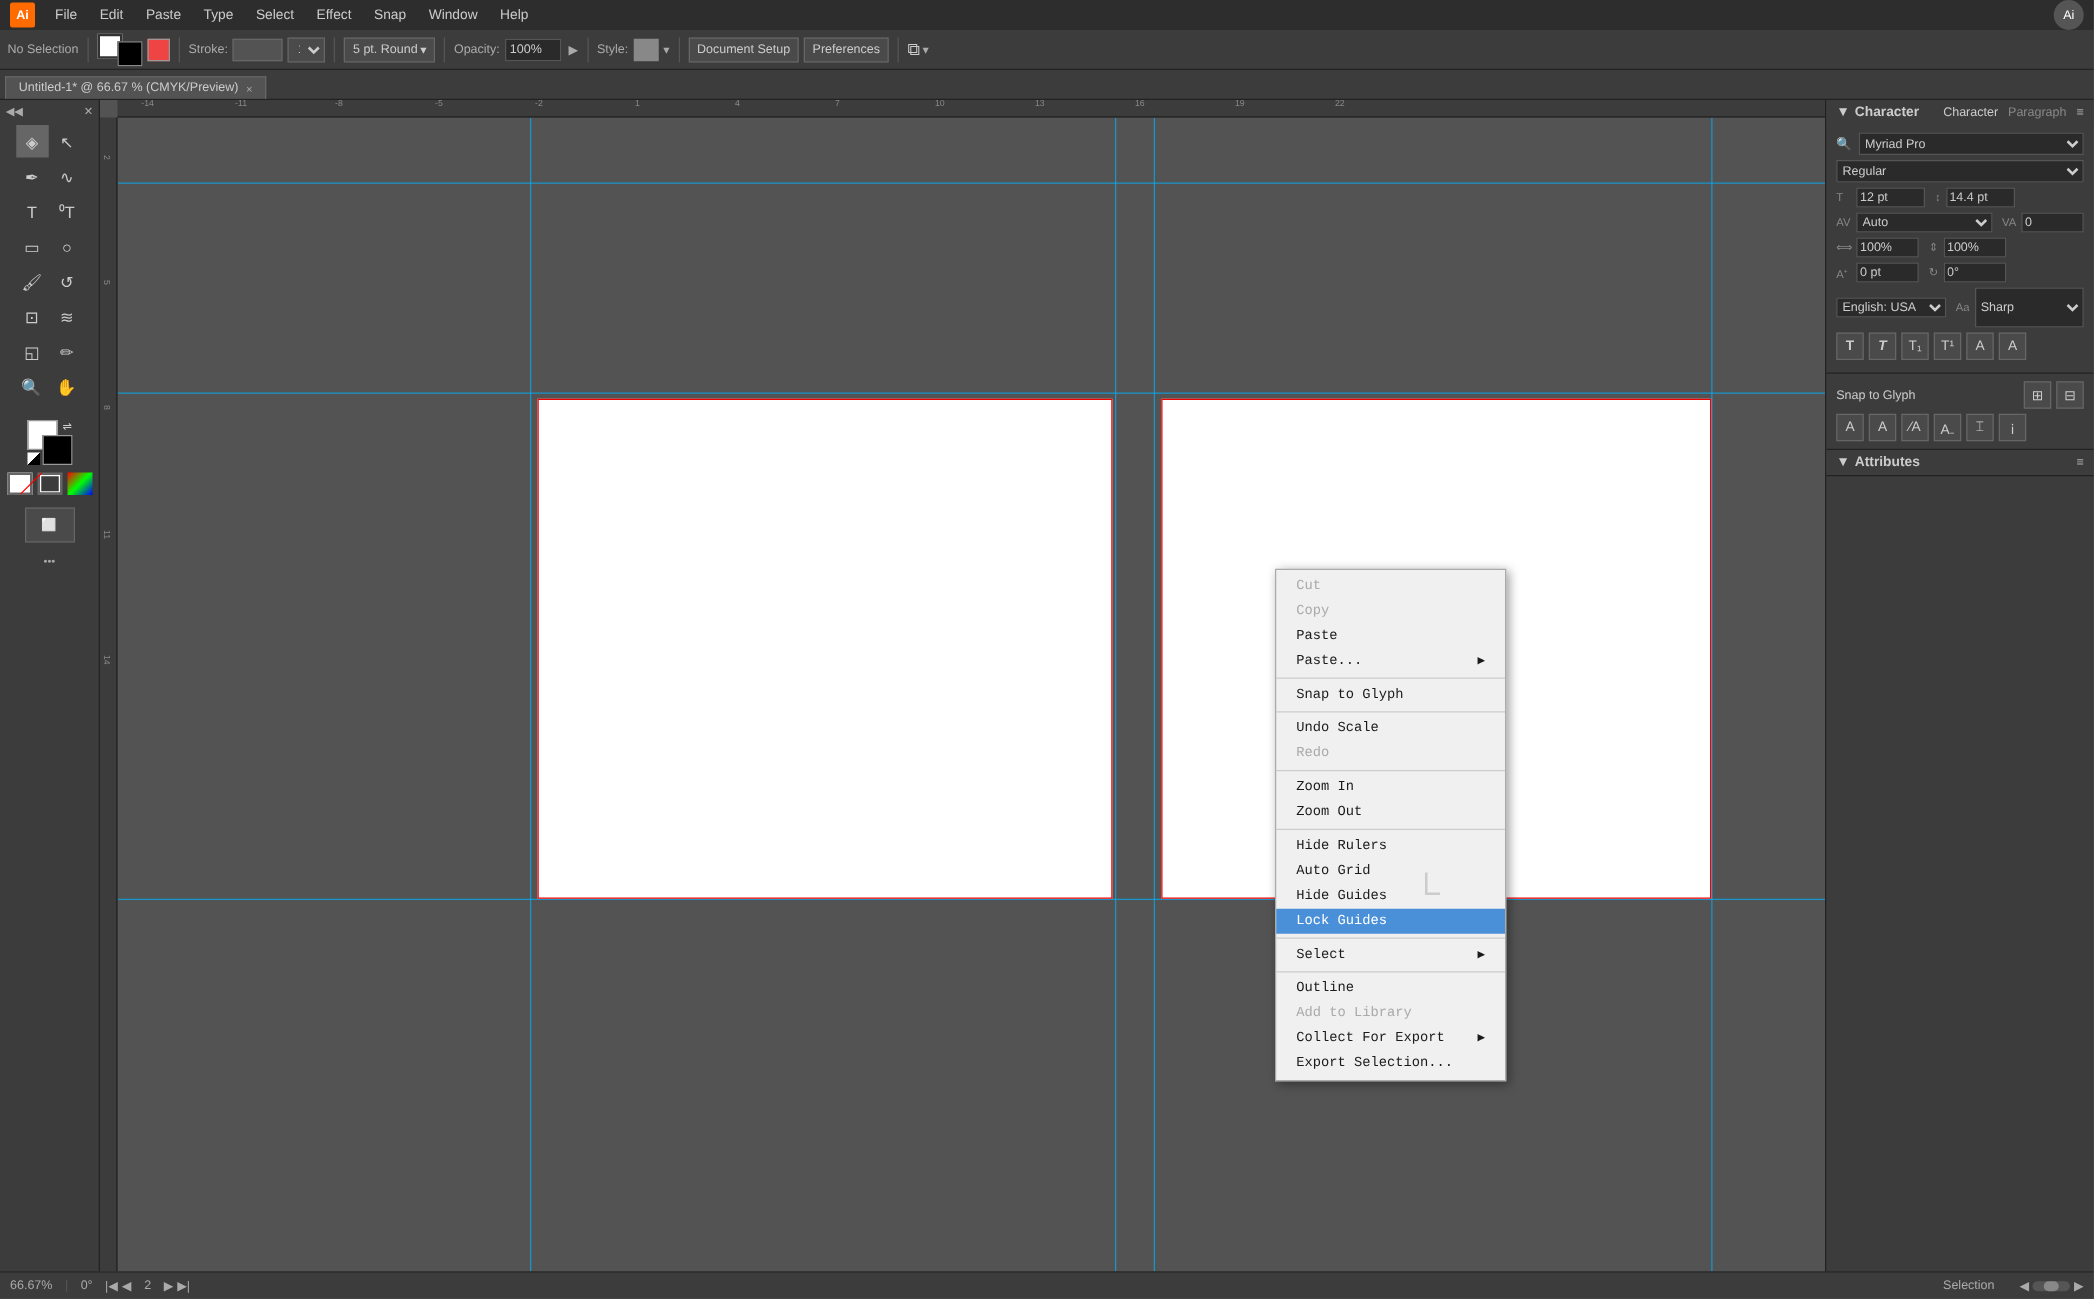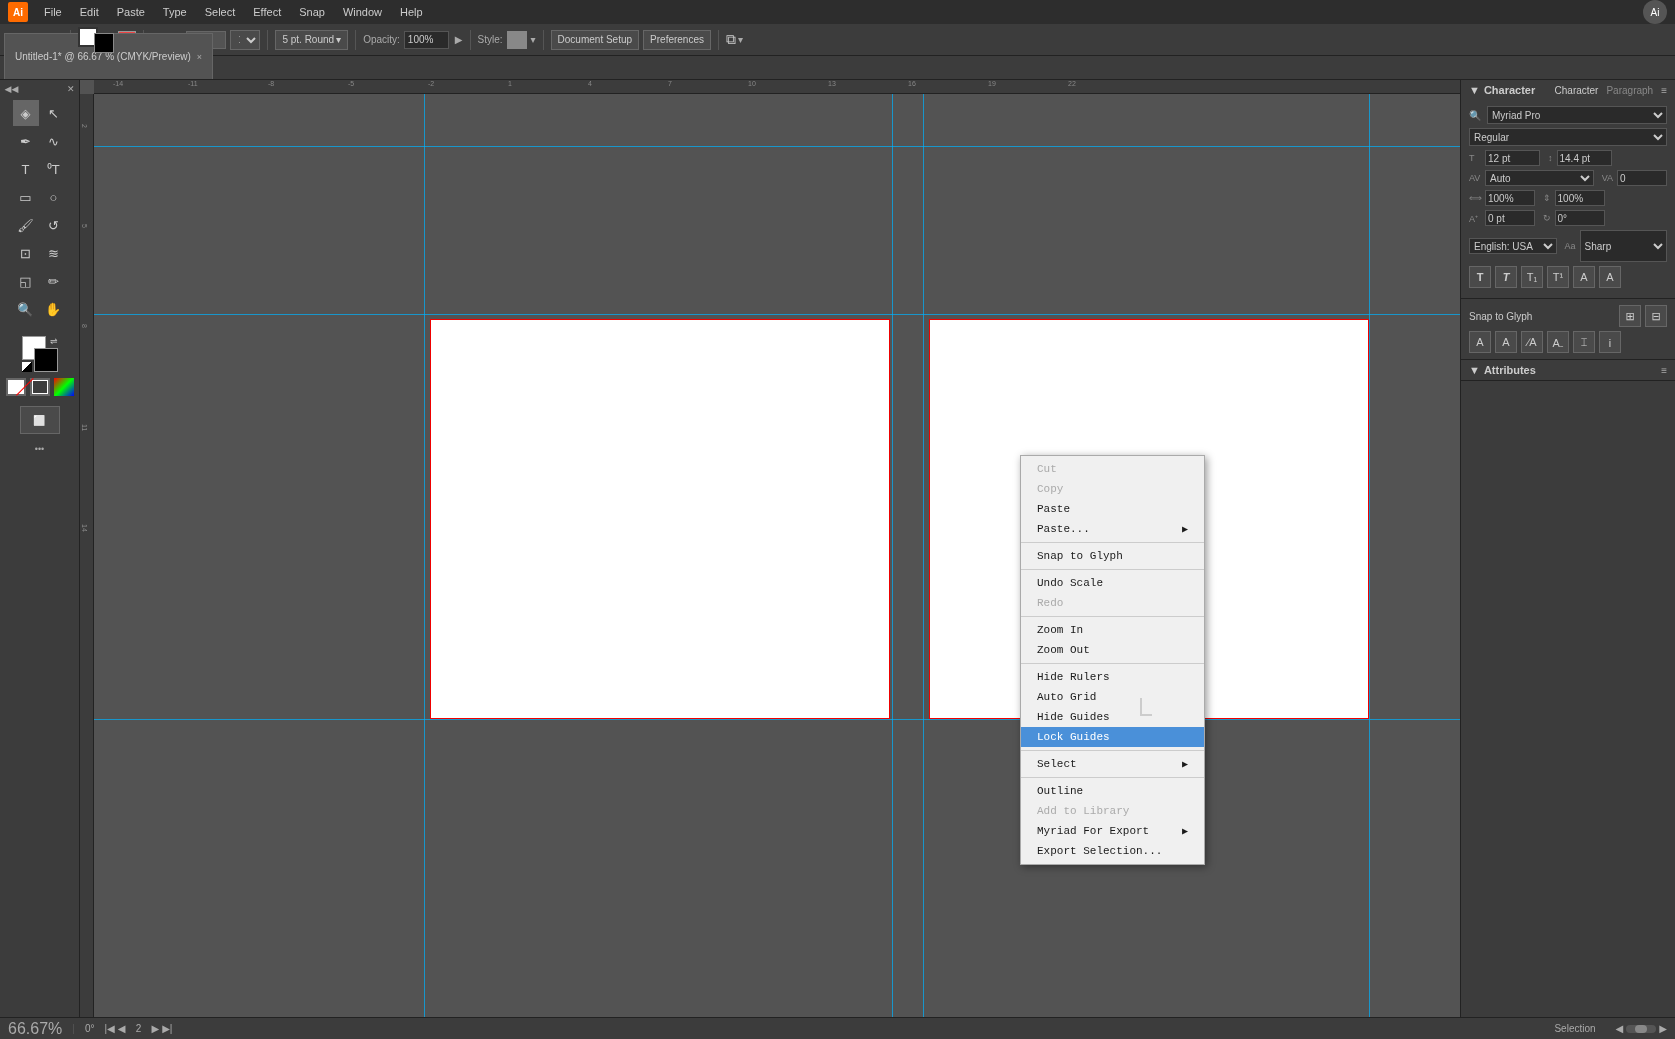--- a/index.html
+++ b/index.html
@@ -15,21 +15,21 @@
     .toolbar-divider { width: 1px; height: 20px; background: #555; margin: 0 3px; }
     .toolbar-btn { background: #4a4a4a; border: 1px solid #666; color: #ccc; padding: 2px 6px; font-size: 10px; cursor: pointer; height: 20px; display: flex; align-items: center; gap: 2px; }
     .toolbar-label { color: #aaa; font-size: 10px; }
     .toolbar-input { background: #2a2a2a; border: 1px solid #555; color: #ccc; height: 18px; width: 60px; font-size: 10px; padding: 0 3px; }
     .toolbar-select { background: #4a4a4a; border: 1px solid #666; color: #ccc; height: 20px; font-size: 10px; padding: 0 3px; }
     .stroke-box { width: 40px; height: 18px; background: #535353; border: 1px solid #666; }
     .style-box { width: 20px; height: 18px; background: #888; }
 
     
     #tabbar { height: 24px; background: #3c3c3c; display: flex; align-items: flex-end; padding-left: 4px; border-bottom: 1px solid #222; }
-    .tab { background: #535353; padding: 17px 10px; font-size: 10px; color: #ccc; display: flex; align-items: center; gap: 6px; border-top: 1px solid #666; border-left: 1px solid #666; border-right: 1px solid #666; cursor: pointer; }
+    .tab { background: #535353; padding: 3px 10px; font-size: 10px; color: #ccc; display: flex; align-items: center; gap: 6px; border-top: 1px solid #666; border-left: 1px solid #666; border-right: 1px solid #666; cursor: pointer; }
     .tab .close-x { color: #aaa; font-size: 9px; }
 
     
     #main { display: flex; height: calc(1039px - 24px - 32px - 24px - 22px); }
 
     
     #tools { width: 80px; background: #3c3c3c; border-right: 1px solid #222; display: flex; flex-direction: column; align-items: center; padding: 4px 0; gap: 2px; flex-shrink: 0; }
     .tool-row { display: flex; gap: 2px; }
     .tool-btn { width: 26px; height: 26px; background: transparent; border: none; color: #ccc; display: flex; align-items: center; justify-content: center; cursor: pointer; font-size: 13px; }
     .tool-btn.active { background: #666; }
@@ -306,21 +306,21 @@
         <span class="ctx-arrow">▶</span>
       </div>
       <div class="ctx-separator"></div>
       <div class="ctx-item">
         <span>Outline</span>
       </div>
       <div class="ctx-item disabled">
         <span>Add to Library</span>
       </div>
       <div class="ctx-item">
-        <span>Myriad For Export</span>
+        <span>Collect For Export</span>
         <span class="ctx-arrow">▶</span>
       </div>
       <div class="ctx-item">
         <span>Export Selection...</span>
       </div>
     </div>
 
     <div style="position:absolute;left:1060px;top:618px;width:12px;height:18px;border-left:2px solid #ccc;border-bottom:2px solid #ccc;transform:rotate(0deg);cursor:default;z-index:1001;"></div>
   </div>
 
@@ -431,21 +431,21 @@
           <span>Attributes</span>
         </div>
         <span style="font-size:10px;color:#aaa;">≡</span>
       </div>
     </div>
   </div>
 
 </div>
 
 <div id="statusbar">
-  <span style="font-size:16px;color:#aaa;">66.67%</span>
+  <span style="font-size:10px;color:#aaa;">66.67%</span>
   <span style="color:#555;">|</span>
   <span style="font-size:10px;color:#aaa;">0°</span>
   <div style="display:flex;align-items:center;gap:3px;">
     <button style="background:none;border:none;color:#aaa;cursor:pointer;font-size:10px;">|◀</button>
     <button style="background:none;border:none;color:#aaa;cursor:pointer;font-size:10px;">◀</button>
     <input style="width: 20px; background: transparent; border: none; color: rgb(170, 170, 170); font-size: 10px; text-align: center;" value="2">
     <button style="background:none;border:none;color:#aaa;cursor:pointer;font-size:10px;">▶</button>
     <button style="background:none;border:none;color:#aaa;cursor:pointer;font-size:10px;">▶|</button>
   </div>
   <div style="flex:1;"></div>

